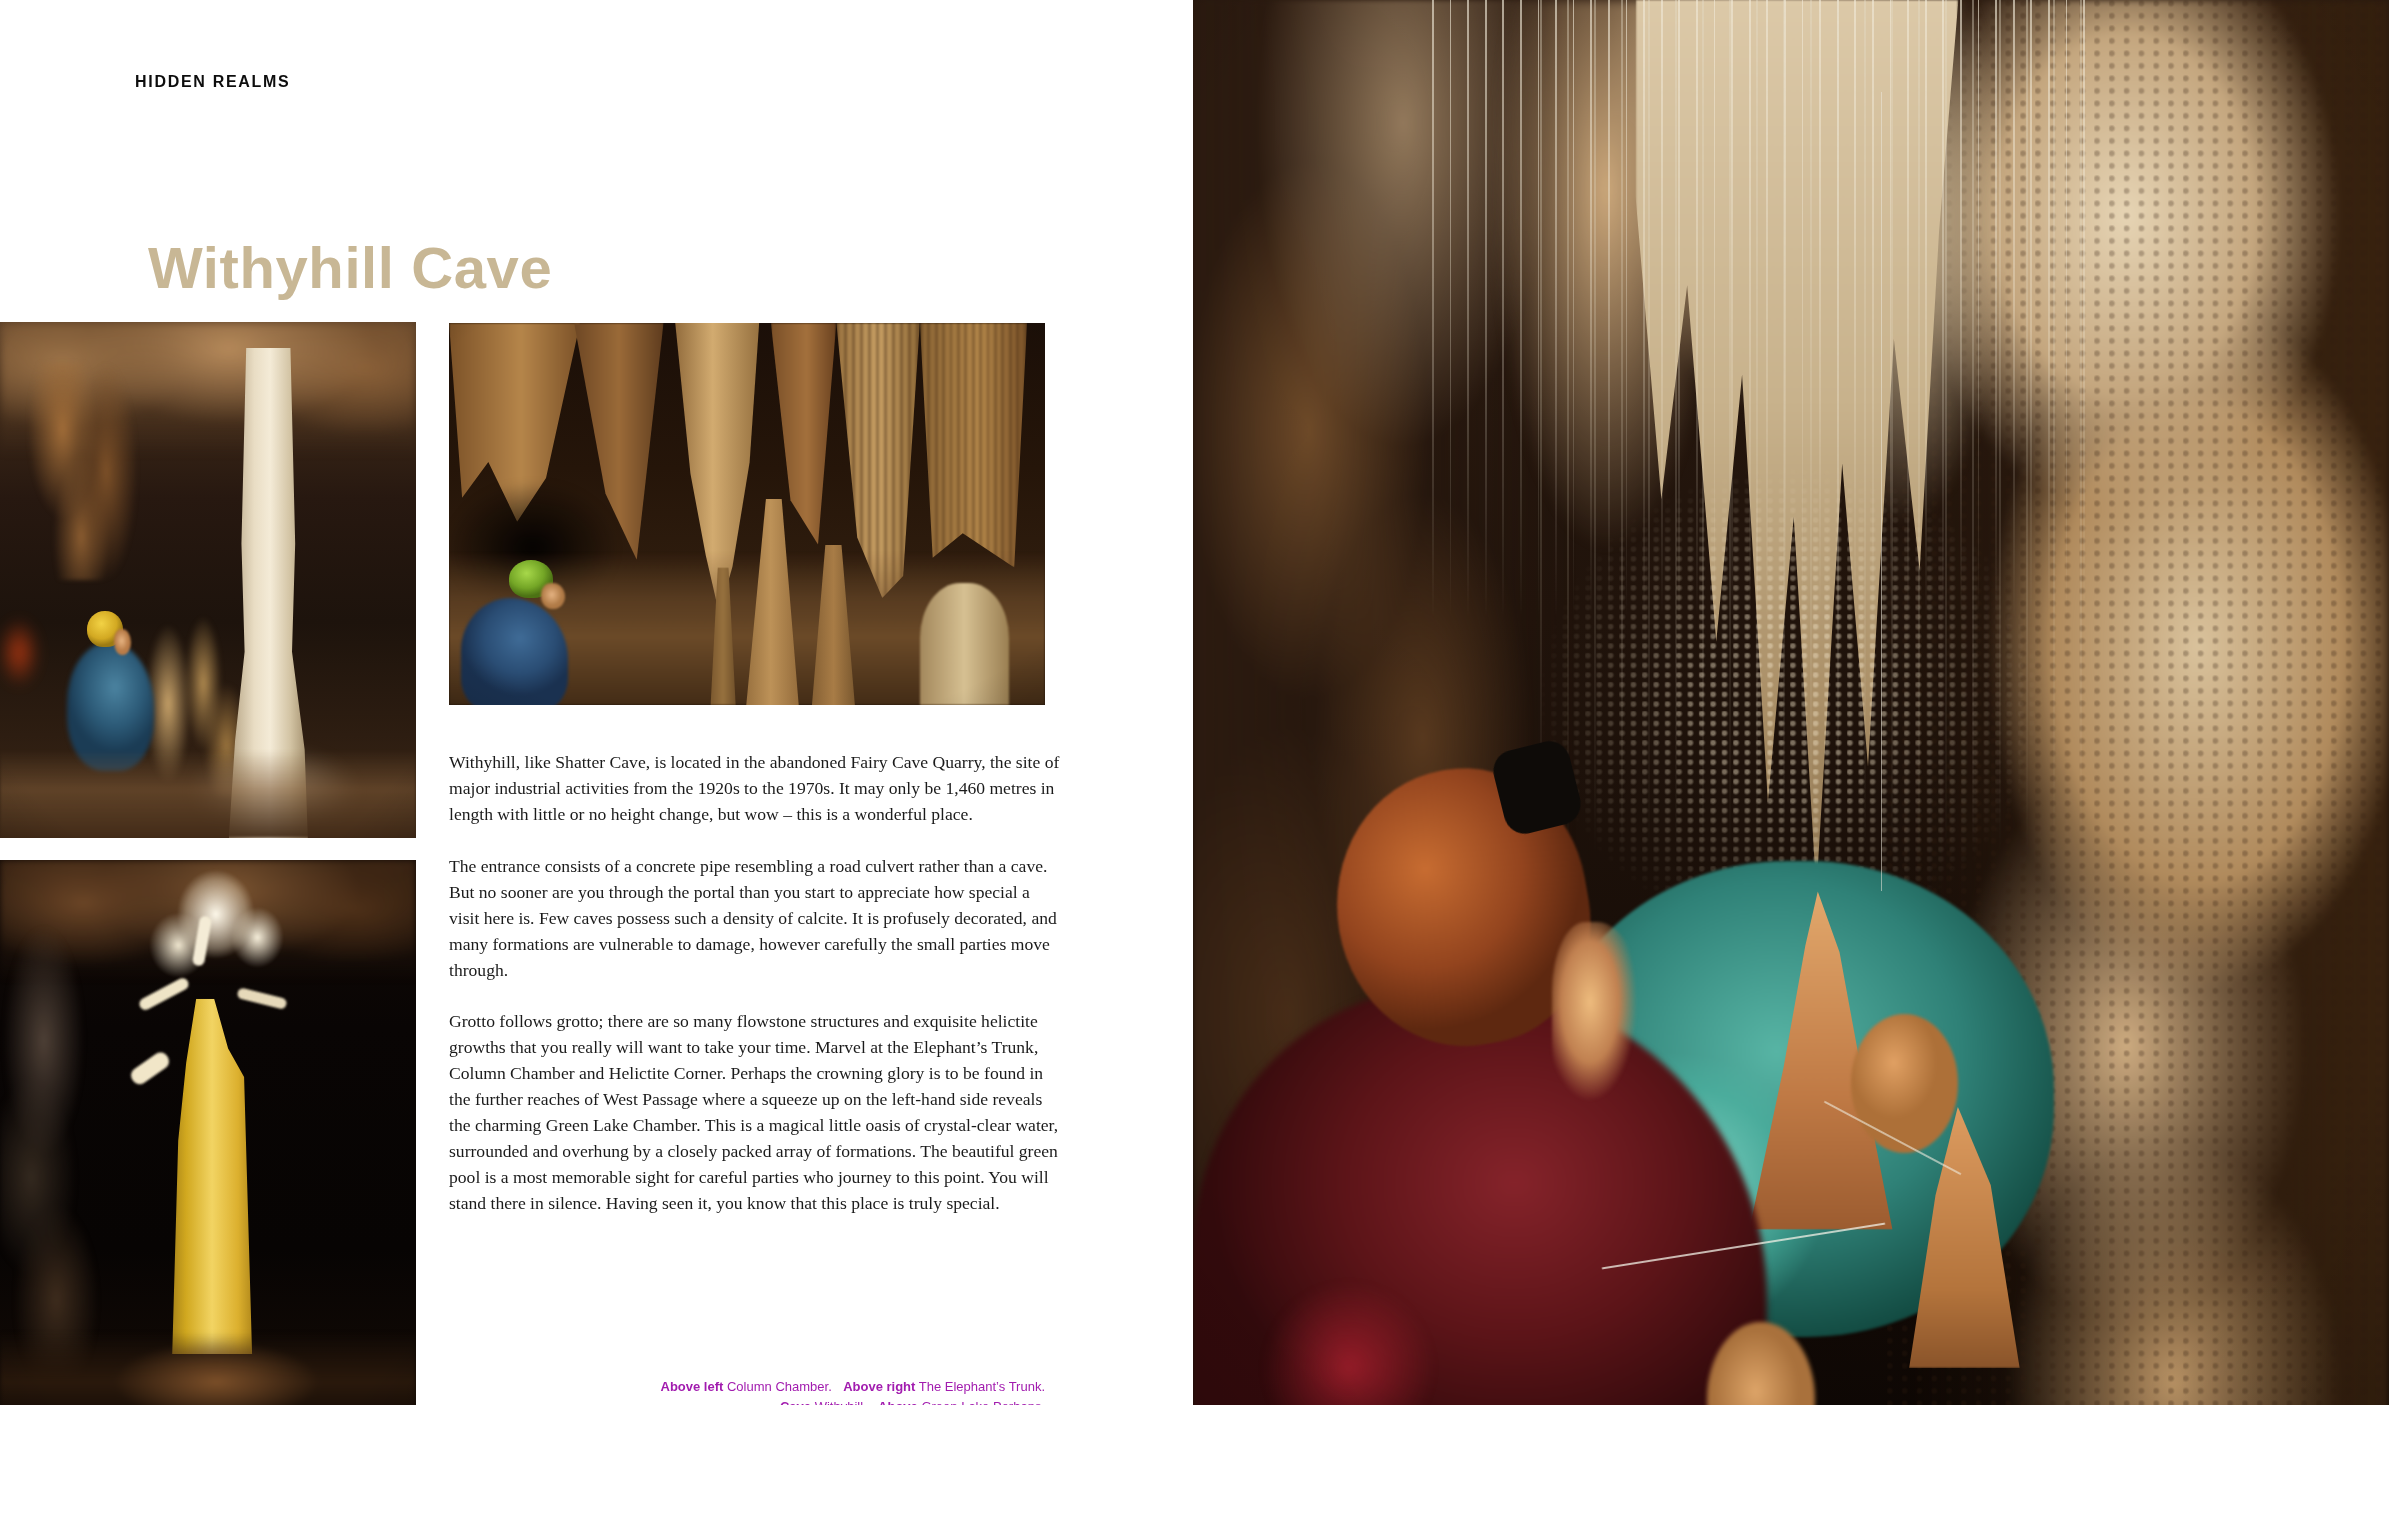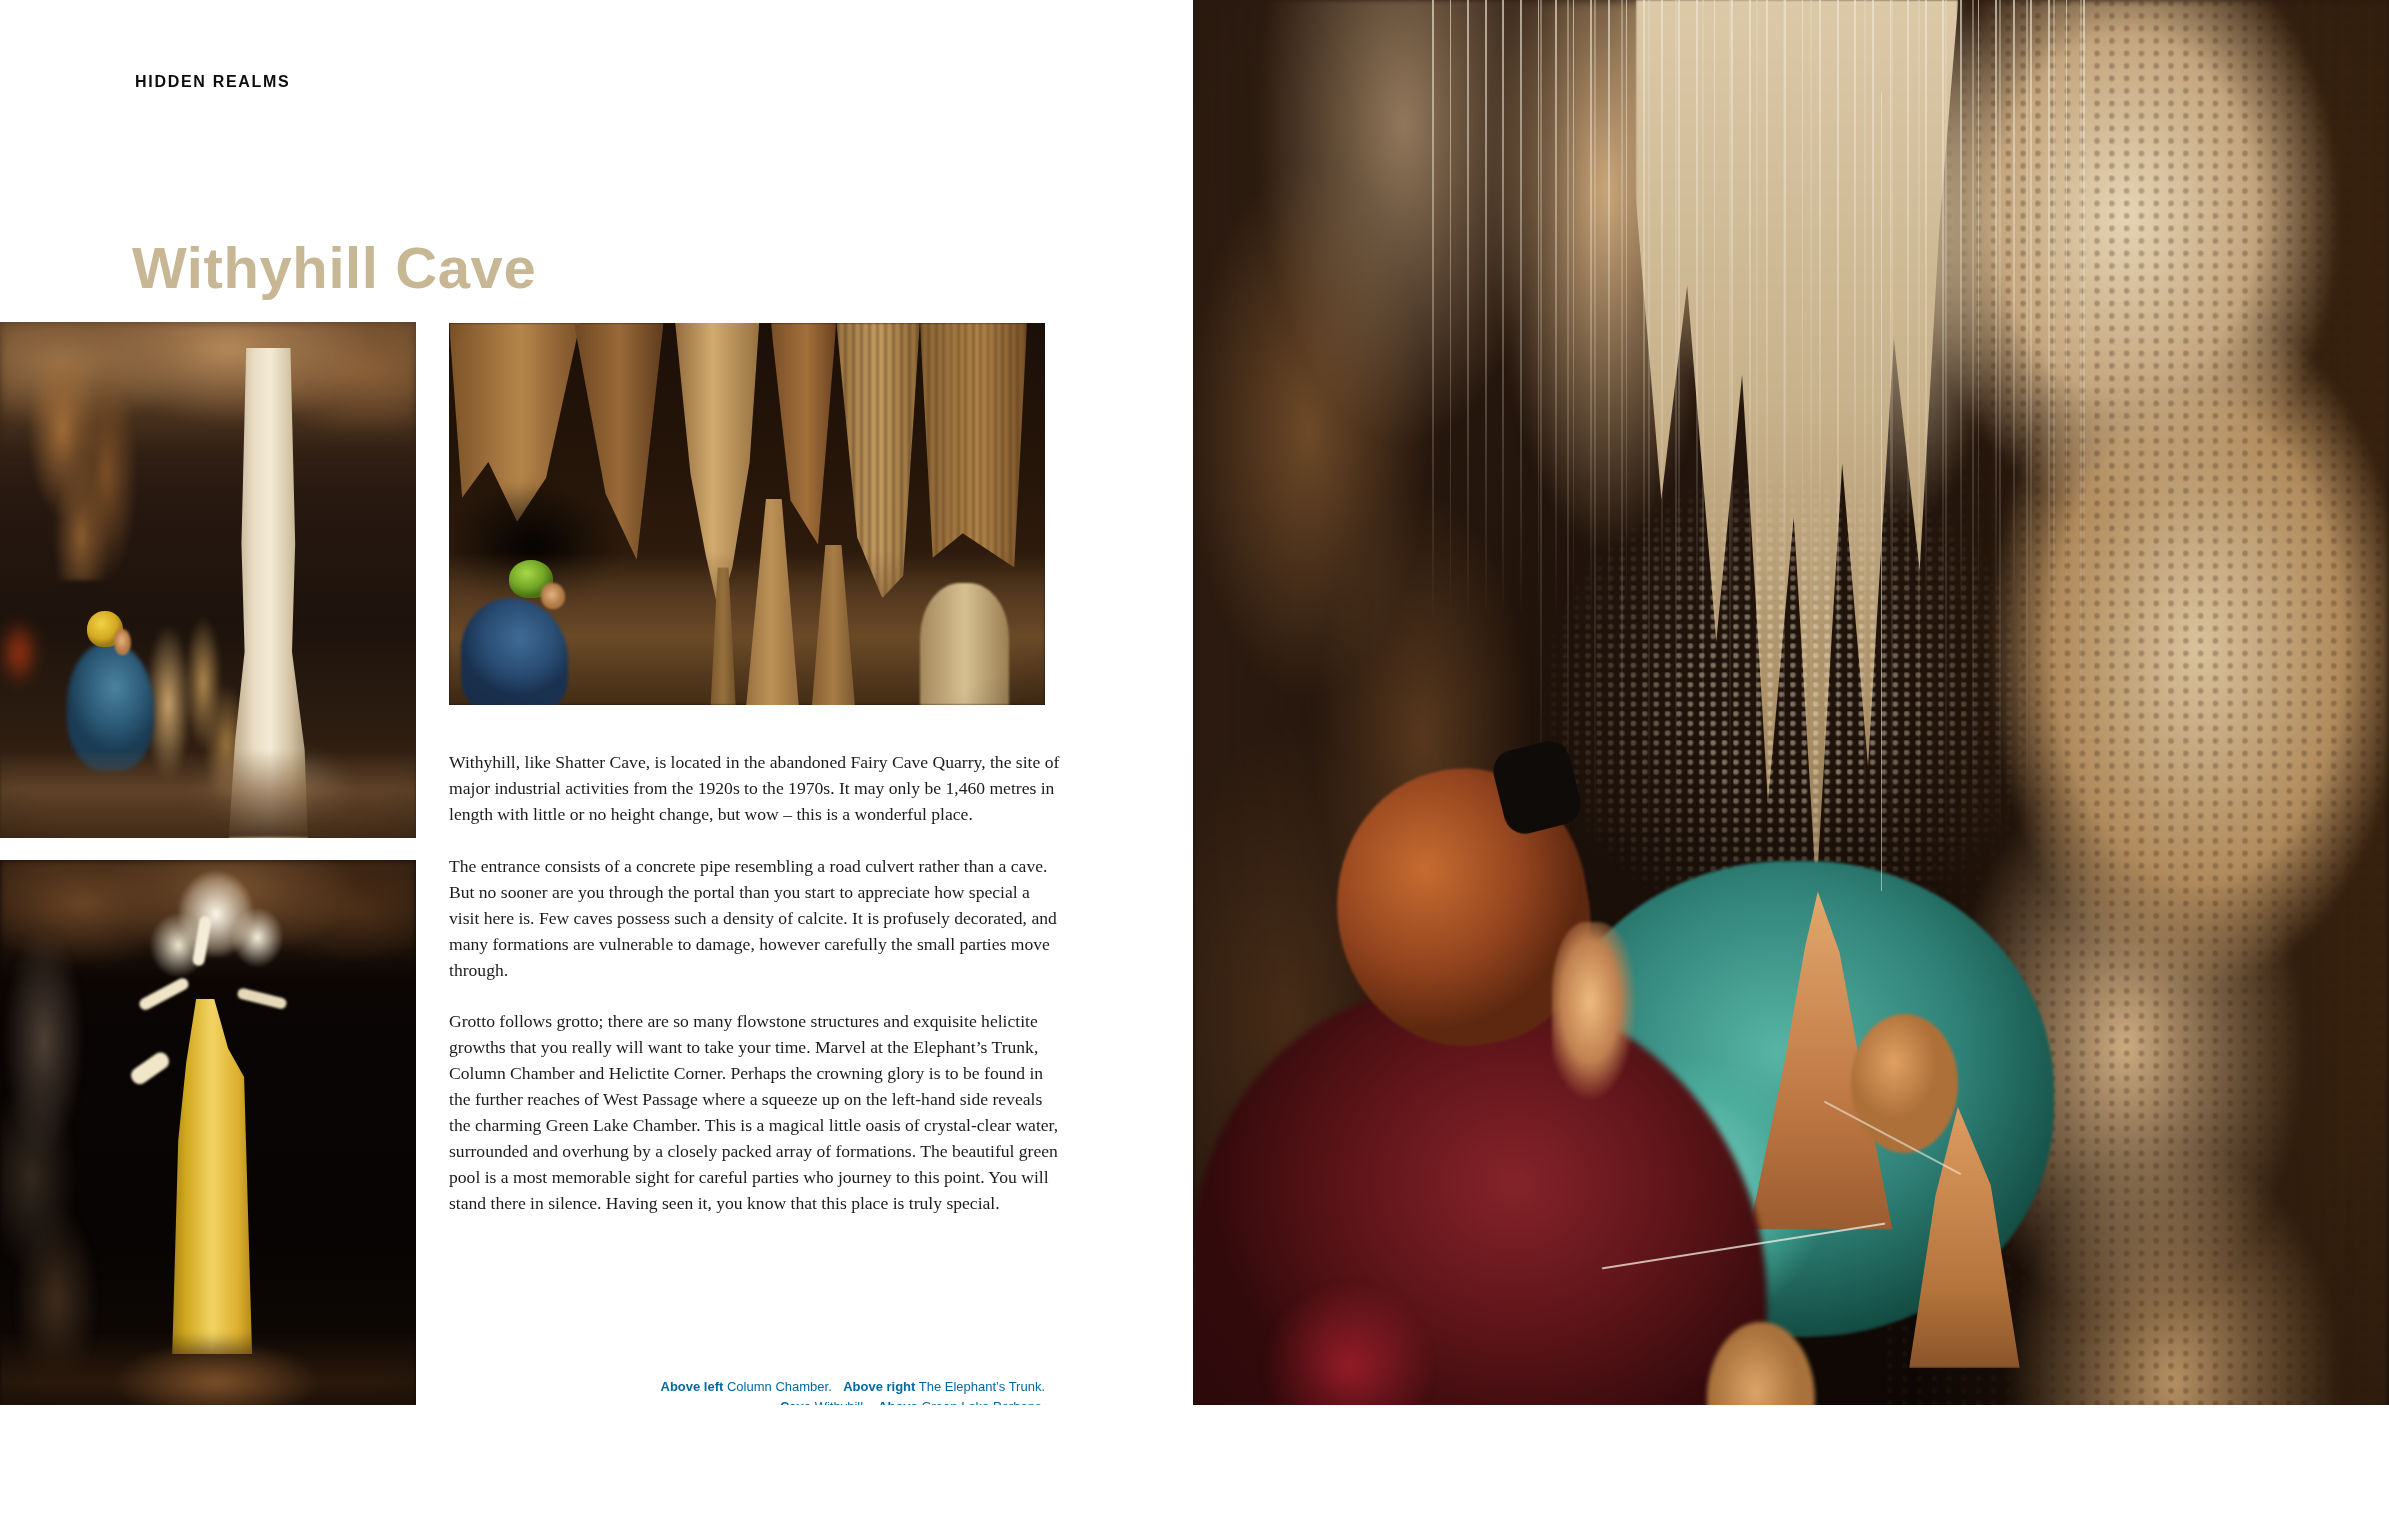--- a/index.html
+++ b/index.html
@@ -4,27 +4,27 @@
 <style>
   html,body{margin:0;padding:0;background:#ffffff;}
   .spread{position:relative;width:2389px;height:1405px;background:#ffffff;overflow:hidden;
           font-family:"Liberation Sans",sans-serif;color:#111;}
   .abs{position:absolute;}
   .ly{position:absolute;}
 
   
   .kicker{position:absolute;left:135px;top:73px;font-size:16px;font-weight:700;
           letter-spacing:1.7px;color:#0d0d0d;}
-  .title{position:absolute;left:132px;top:239px;font-size:58px;font-weight:700;
+  .title{position:absolute;left:148px;top:239px;font-size:58px;font-weight:700;
          letter-spacing:0.6px;color:#C8B795;line-height:1;}
   .bodycol{position:absolute;left:449px;top:749px;width:611px;
            font-family:"Liberation Serif",serif;font-size:17.6px;line-height:26px;color:#1b1b1b;}
   .bodycol p{margin:0 0 25.6px 0;}
   .captions{position:absolute;left:449px;top:1377px;width:596px;text-align:right;
-            font-size:13px;line-height:20px;color:#0369a1;}
+            font-size:13px;line-height:20px;color:#a21caf;}
   .cap-label{font-weight:700;}
   .seg + .seg{margin-left:11.4px;}
   .pagenum{position:absolute;left:134px;top:1440px;font-size:15px;letter-spacing:0.6px;color:#111;}
 
   
   .photo{position:absolute;overflow:hidden;background:#17100a;}
   #photo1{left:0;top:322px;width:416px;height:516px;}
   #photo2{left:0;top:860px;width:416px;height:555px;}
   #photo3{left:449px;top:323px;width:596px;height:382px;}
   #rphoto{left:1193px;top:0;width:1196px;height:1537px;}

